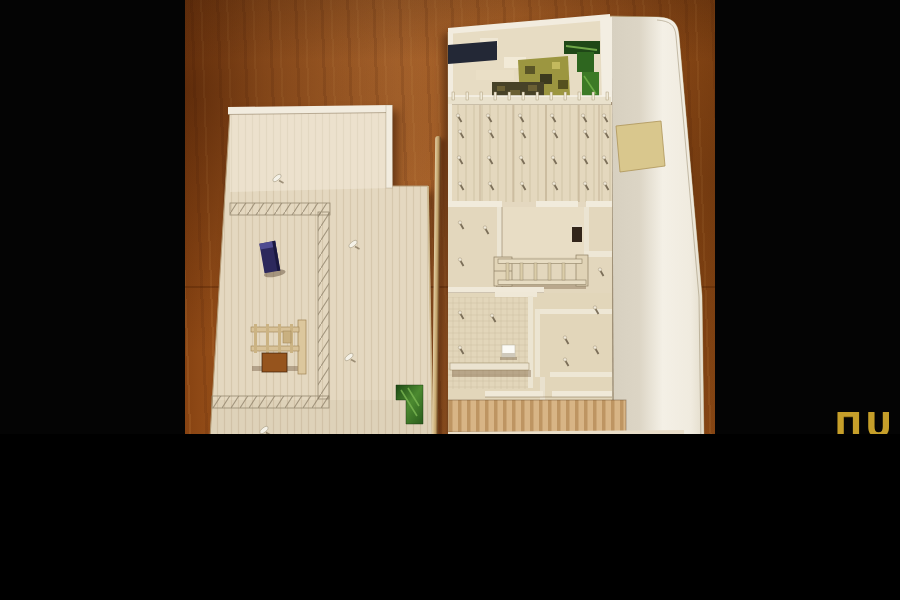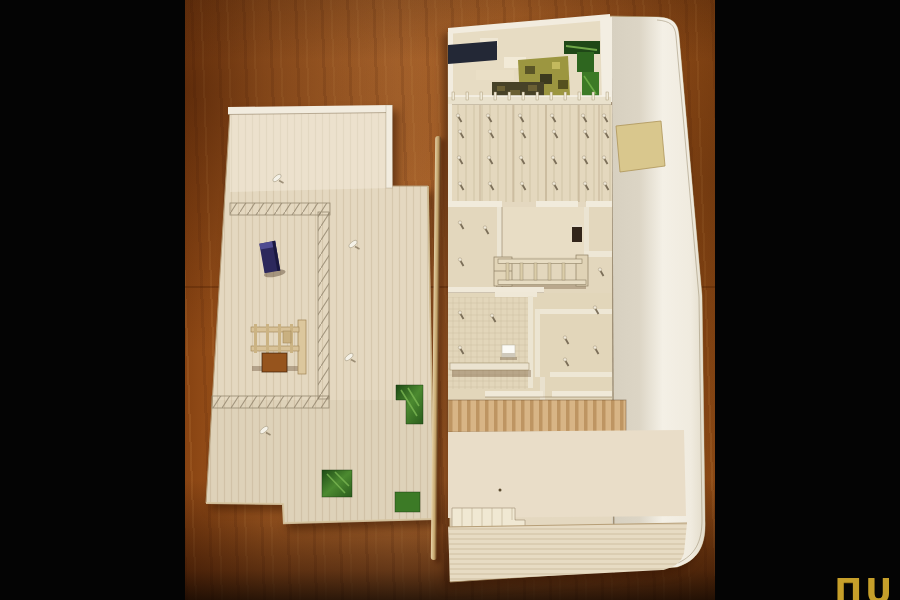--- a/index.html
+++ b/index.html
@@ -1,16 +1,16 @@
 <!DOCTYPE html>
 <html style="--background: #040404; --table-wood: #c07434; --table-wood-dark: #96541d; --balsa: #e4d8c0; --balsa-shadow: #cbb68e; --wall-white: #f2ecdf; --slat-tan: #d8b586; --navy-patch: #232836; --olive-patch: #9c9640; --camo-dark: #474228; --green-dark: #1f4717; --green-mid: #3c7a26; --blue-block: #2c285c; --white-cube: #fbfaf5; --stick-tan: #c8a96f; --logo-gold: #c69f2a;"><head>
 <meta charset="utf-8">
 <style>
   html,body{margin:0;padding:0;background:#000;}
-  .stage{position:relative;width:900px;height:600px;overflow:hidden;background:var(--background,#040404);font-family:"DejaVu Sans",sans-serif;}
+  .stage{position:relative;width:900px;height:434px;overflow:hidden;background:var(--background,#040404);font-family:"DejaVu Sans",sans-serif;}
   .bar{position:absolute;top:0;height:600px;background:var(--background,#040404);}
   .bar.left{left:0;width:185px;}
   .bar.right{left:715px;width:185px;}
   .table{position:absolute;left:185px;top:0;width:530px;height:600px;
     background:
       linear-gradient(to bottom, rgba(30,10,0,.22), rgba(0,0,0,0) 10%, rgba(0,0,0,0) 80%, rgba(25,6,0,.55) 95%, rgba(8,2,0,.8) 100%),
       radial-gradient(120% 80% at 0% 15%, rgba(40,12,0,.42), transparent 55%),
       radial-gradient(130% 100% at 100% 30%, rgba(50,18,0,.30), transparent 60%),
       repeating-linear-gradient(88deg, rgba(70,25,5,.13) 0 3px, rgba(0,0,0,0) 3px 10px, rgba(255,190,110,.10) 10px 12px, rgba(0,0,0,0) 12px 26px),
       linear-gradient(90deg, #874312, #ad6124 15%, var(--table-wood,#c07434) 40%, #bd6f2e 60%, #a95d22 82%, #8d4a15 100%);}

